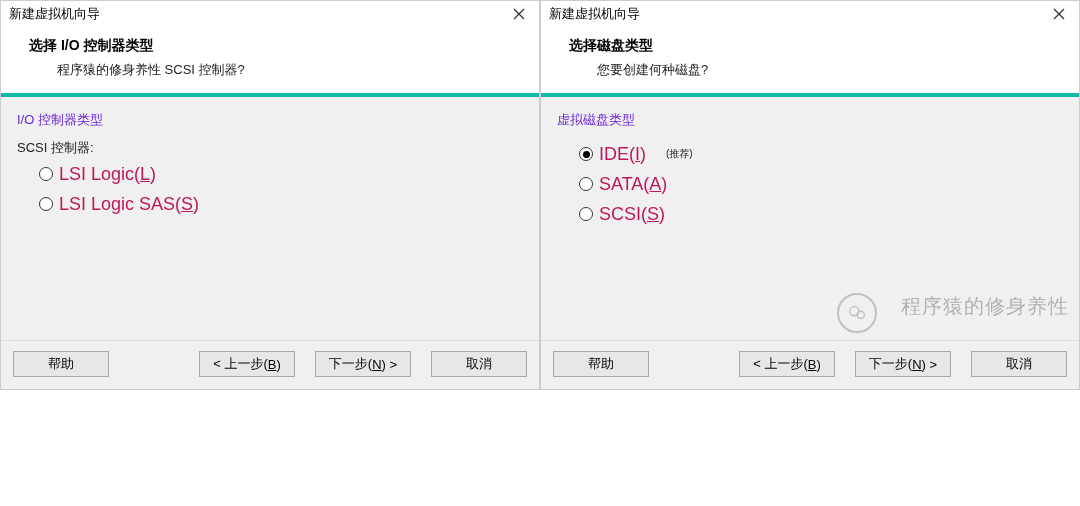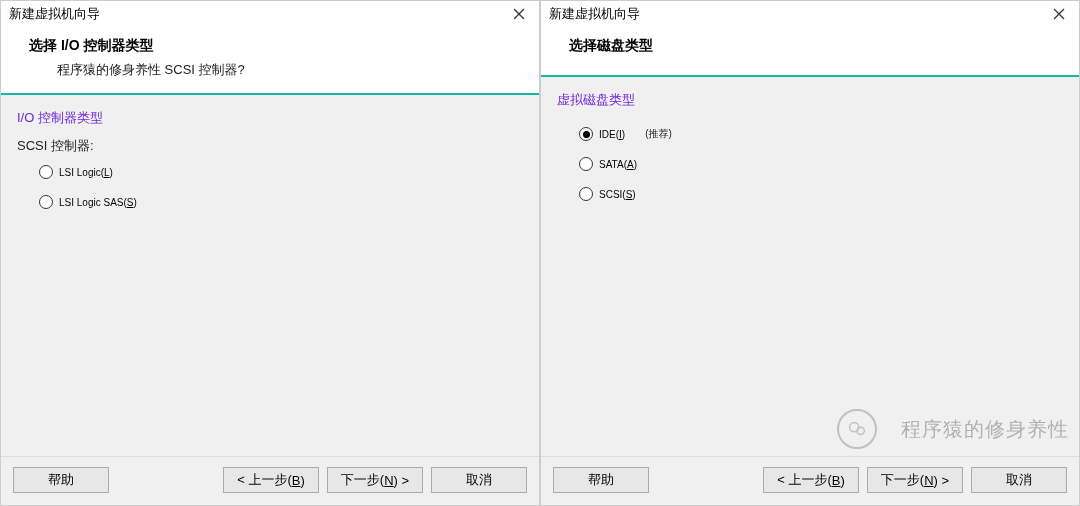--- a/index.html
+++ b/index.html
@@ -7,21 +7,21 @@
       font-family: "Microsoft YaHei", "Segoe UI", Tahoma, sans-serif;
       font-size: 13px;
       background: #fff;
       width: 1080px;
       height: 506px;
       overflow: hidden;
       display: flex;
     }
     .dialog {
       width: 540px;
-      height: 506px;
+      height: 390px;
       border: 1px solid #ccc;
       background: #fff;
       display: flex;
       flex-direction: column;
       position: relative;
     }
     .titlebar {
       display: flex;
       align-items: center;
       justify-content: space-between;
@@ -39,21 +39,21 @@
       display: flex;
       align-items: center;
       justify-content: center;
       cursor: pointer;
       color: #333;
     }
     .close-btn svg { width: 12px; height: 12px; }
     .header {
       padding: 10px 6px 14px 28px;
       background: #fff;
-      border-bottom: 2px solid #14b8a6;
+      border-bottom: 4px solid #14b8a6;
     }
     .header-title {
       font-weight: bold;
       font-size: 14px;
       color: #000;
       margin-bottom: 6px;
     }
     .header-sub {
       font-size: 13px;
       color: #222;
@@ -96,57 +96,56 @@
       flex-shrink: 0;
     }
     .radio.selected::after {
       content: "";
       width: 7px;
       height: 7px;
       border-radius: 50%;
       background: #000;
     }
     .option-label {
-      font-size: 10px;
-      color: #000000;
+      font-size: 18px;
+      color: #be185d;
     }
     .mnemonic { text-decoration: underline; }
     .option-extra {
       font-size: 10px;
       color: #222;
       margin-left: 14px;
     }
     .footer {
       background: #f0f0f0;
       border-top: 1px solid #ddd;
       padding: 10px 12px 12px 12px;
       display: flex;
       align-items: center;
-      gap: 8px;
+      gap: 20px;
     }
     .footer .spacer { flex: 1; }
     .btn {
       min-width: 96px;
       height: 26px;
       background: #e7e7e7;
       border: 1px solid #aaa;
       font-size: 13px;
       color: #000;
       display: inline-flex;
       align-items: center;
       justify-content: center;
       cursor: pointer;
       padding: 0 10px;
     }
     .watermark {
       position: absolute;
       right: 10px;
       bottom: 56px;
       display: flex;
-      align-items: center;
       gap: 24px;
       opacity: 0.45;
       pointer-events: none;
       font-family: Liberation Serif, serif;
     }
     .watermark-icon {
       width: 40px;
       height: 40px;
       border-radius: 50%;
       border: 2px solid #888;
@@ -212,20 +211,21 @@
   <div class="titlebar">
     <span class="titlebar-title">新建虚拟机向导</span>
     <div class="close-btn">
       <svg viewBox="0 0 12 12">
           <path d="M1 1 L11 11 M11 1 L1 11" stroke="#333" stroke-width="1.3" fill="none"></path>
         </svg>
     </div>
   </div>
   <div class="header">
     <div class="header-title">选择磁盘类型</div>
+    <div class="header-sub">您要创建何种磁盘?</div>
   </div>
   <div class="body">
     <div class="group-label">虚拟磁盘类型</div>
     <div class="options">
       <div class="option-row">
         <span class="radio selected"></span>
         <span class="option-label"><span>IDE(</span><span class="mnemonic">I</span><span>)</span></span>
         <span class="option-extra">(推荐)</span>
       </div>
       <div class="option-row">

